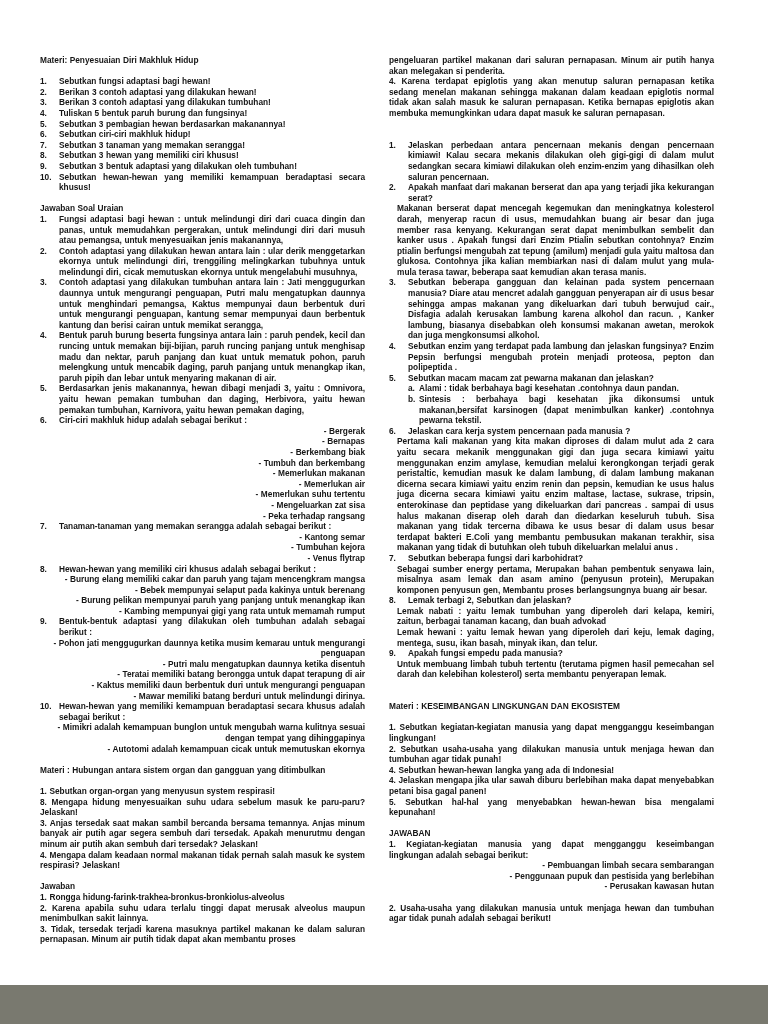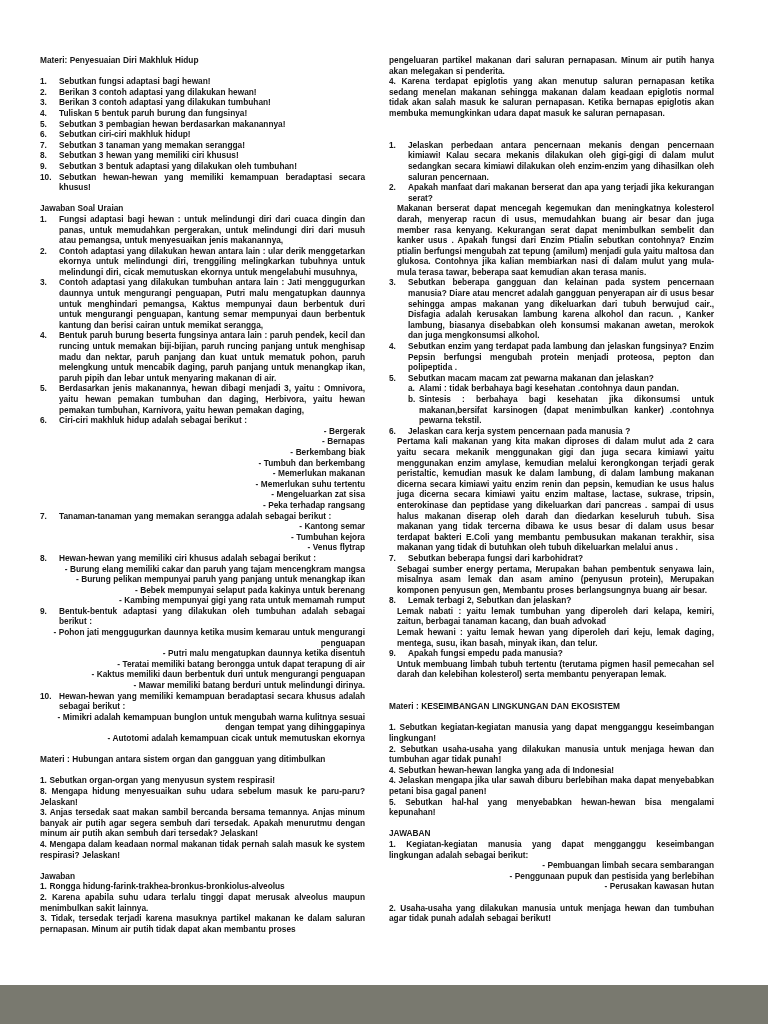--- a/index.html
+++ b/index.html
@@ -111,37 +111,38 @@
           </div>
           <div class="num-row">
             <span class="num">6.</span>
             <span class="txt">Ciri-ciri makhluk hidup adalah sebagai berikut :</span>
           </div>
           <div class="blk dash">- Bergerak</div>
           <div class="blk dash">- Bernapas</div>
           <div class="blk dash">- Berkembang biak</div>
           <div class="blk dash">- Tumbuh dan berkembang</div>
           <div class="blk dash">- Memerlukan makanan</div>
+          <div class="blk dash">- Memerlukan air</div>
           <div class="blk dash">- Memerlukan suhu tertentu</div>
           <div class="blk dash">- Mengeluarkan zat sisa</div>
           <div class="blk dash">- Peka terhadap rangsang</div>
           <div class="num-row">
             <span class="num">7.</span>
             <span class="txt">Tanaman-tanaman yang memakan serangga adalah sebagai berikut :</span>
           </div>
           <div class="blk dash">- Kantong semar</div>
           <div class="blk dash">- Tumbuhan kejora</div>
           <div class="blk dash">- Venus flytrap</div>
           <div class="num-row">
             <span class="num">8.</span>
             <span class="txt">Hewan-hewan yang memiliki ciri khusus adalah sebagai berikut :</span>
           </div>
           <div class="blk dash">- Burung elang memiliki cakar dan paruh yang tajam mencengkram mangsa</div>
+          <div class="blk dash">- Bebek mempunyai selaput pada kakinya untuk berenang</div>
           <div class="blk dash">- Burung pelikan mempunyai paruh yang panjang untuk menangkap ikan</div>
-          <div class="blk dash">- Bebek mempunyai selaput pada kakinya untuk berenang</div>
           <div class="blk dash">- Kambing mempunyai gigi yang rata untuk memamah rumput</div>
           <div class="num-row">
             <span class="num">9.</span>
             <span class="txt">Bentuk-bentuk adaptasi yang dilakukan oleh tumbuhan adalah sebagai berikut :</span>
           </div>
           <div class="blk dash">- Pohon jati menggugurkan daunnya ketika musim kemarau untuk mengurangi penguapan</div>
           <div class="blk dash">- Putri malu mengatupkan daunnya ketika disentuh</div>
           <div class="blk dash">- Teratai memiliki batang berongga untuk dapat terapung di air</div>
           <div class="blk dash">- Kaktus memiliki daun berbentuk duri untuk mengurangi penguapan</div>
           <div class="blk dash">- Mawar memiliki batang berduri untuk melindungi dirinya.</div>

